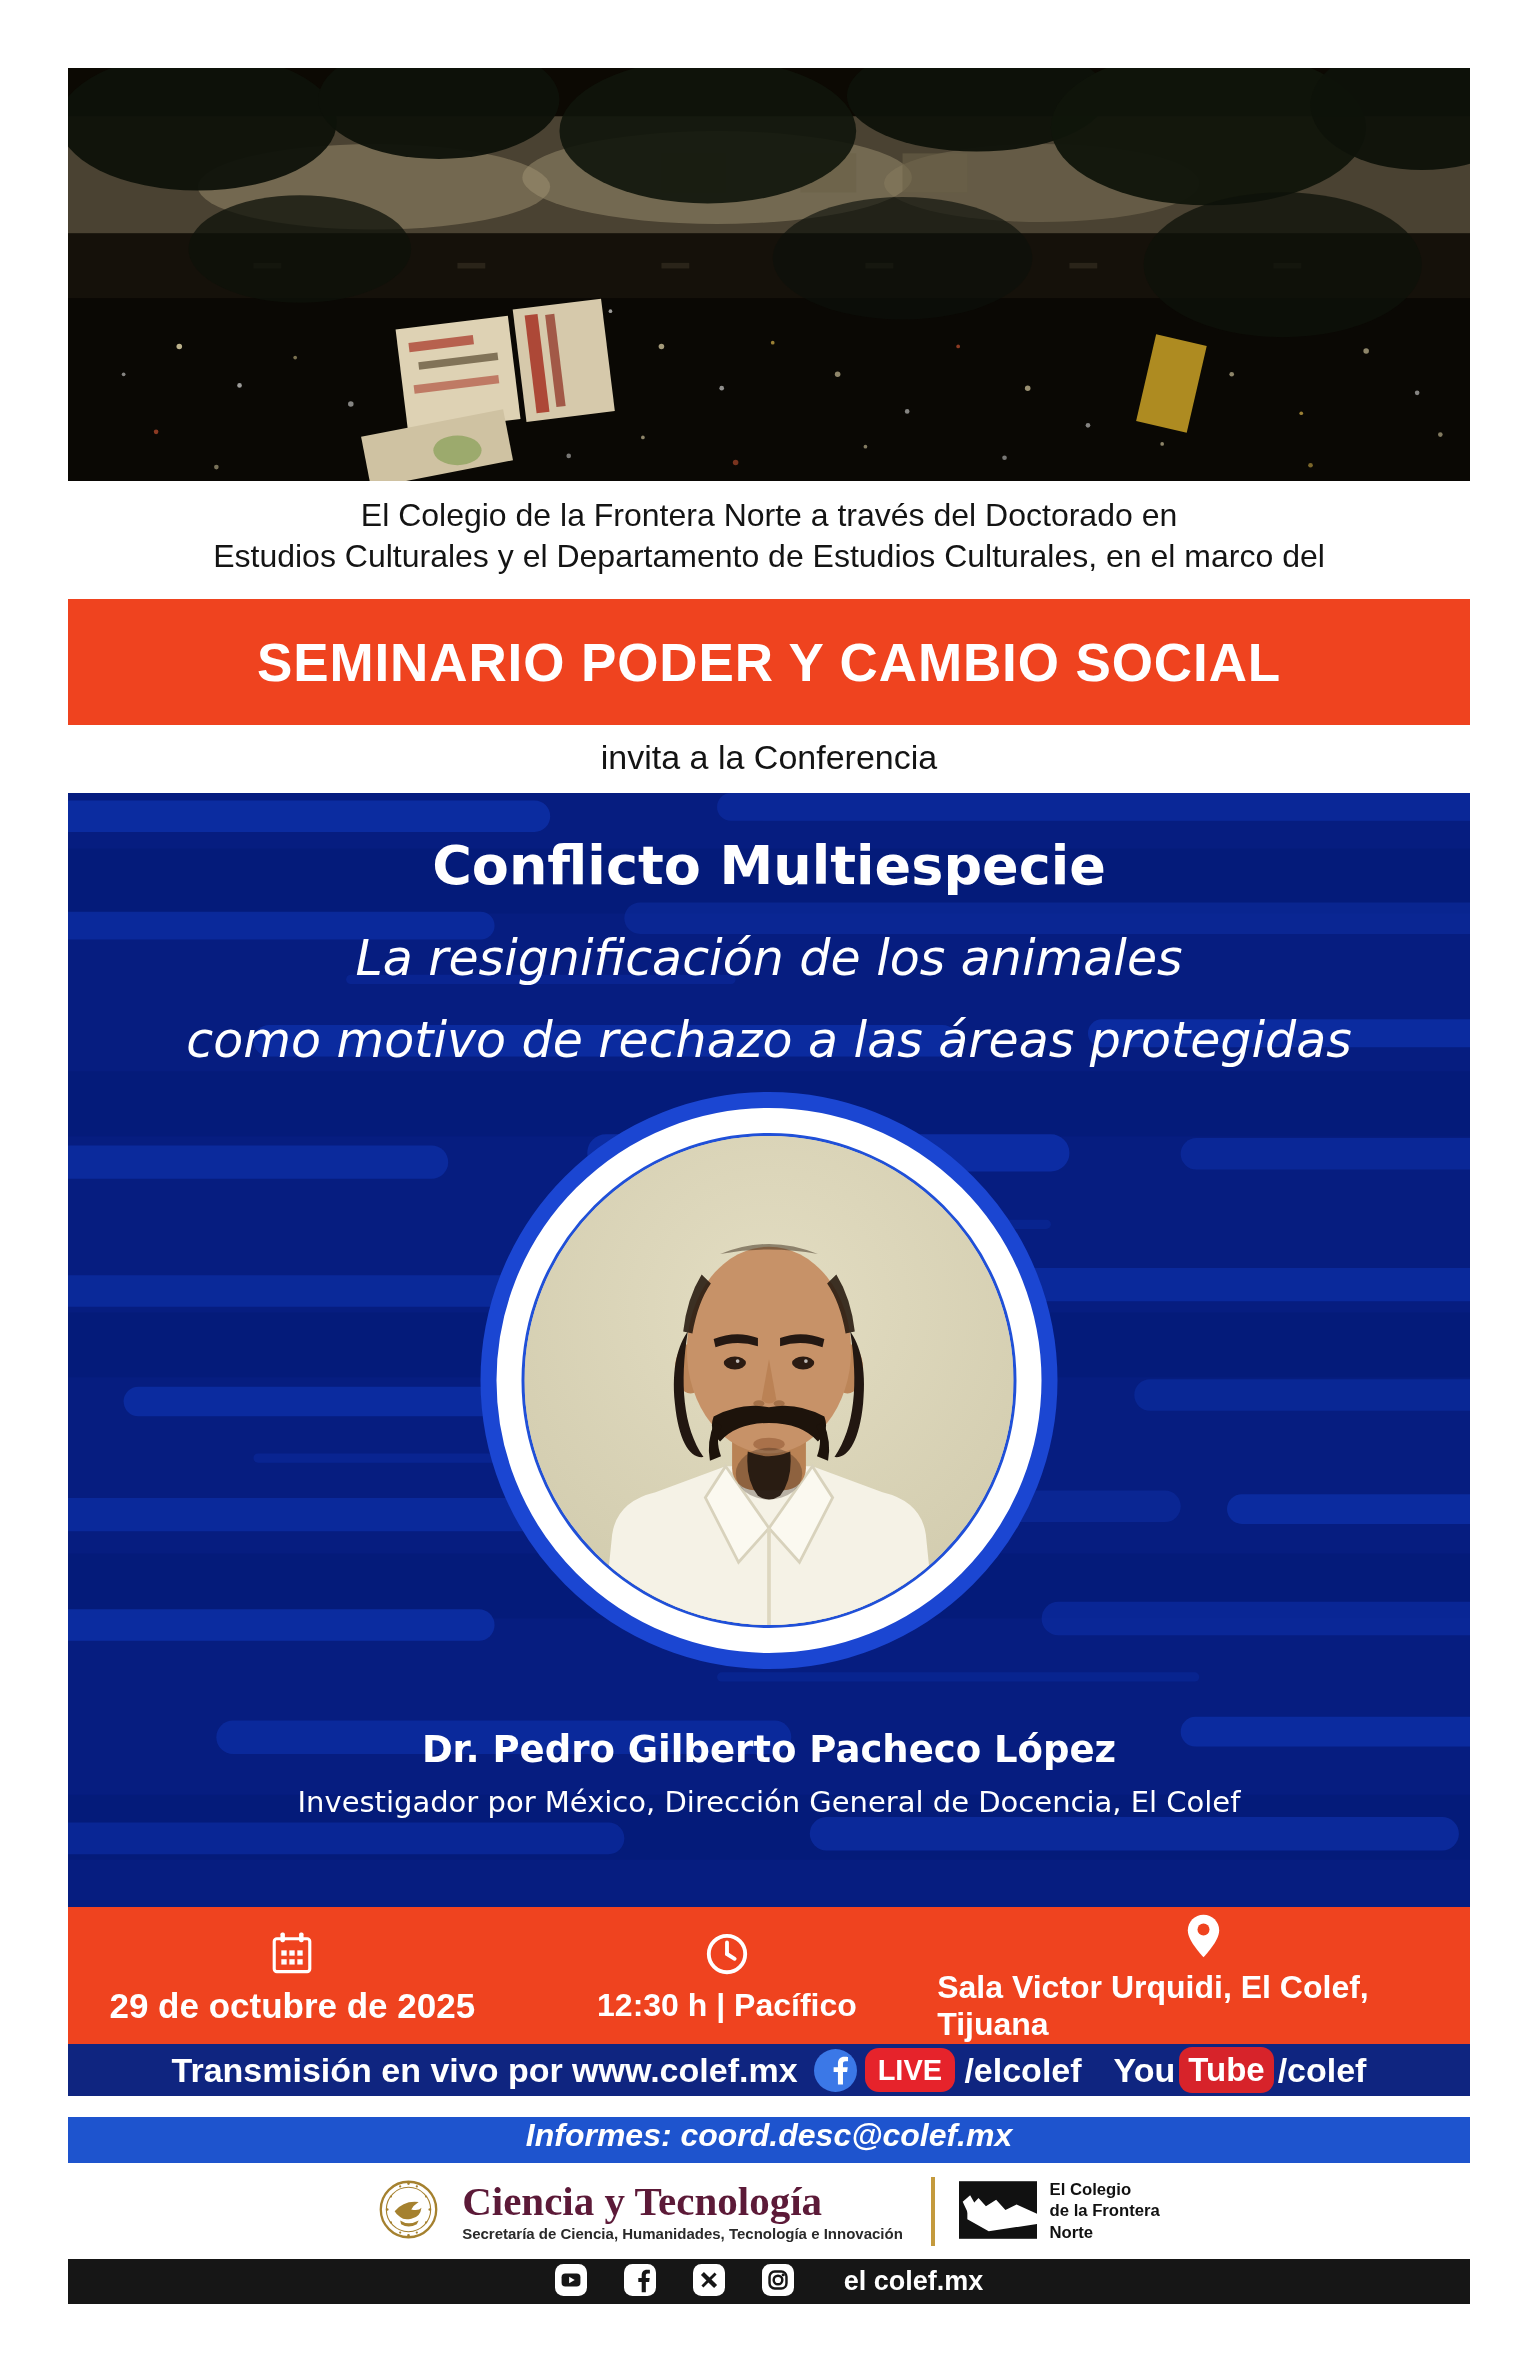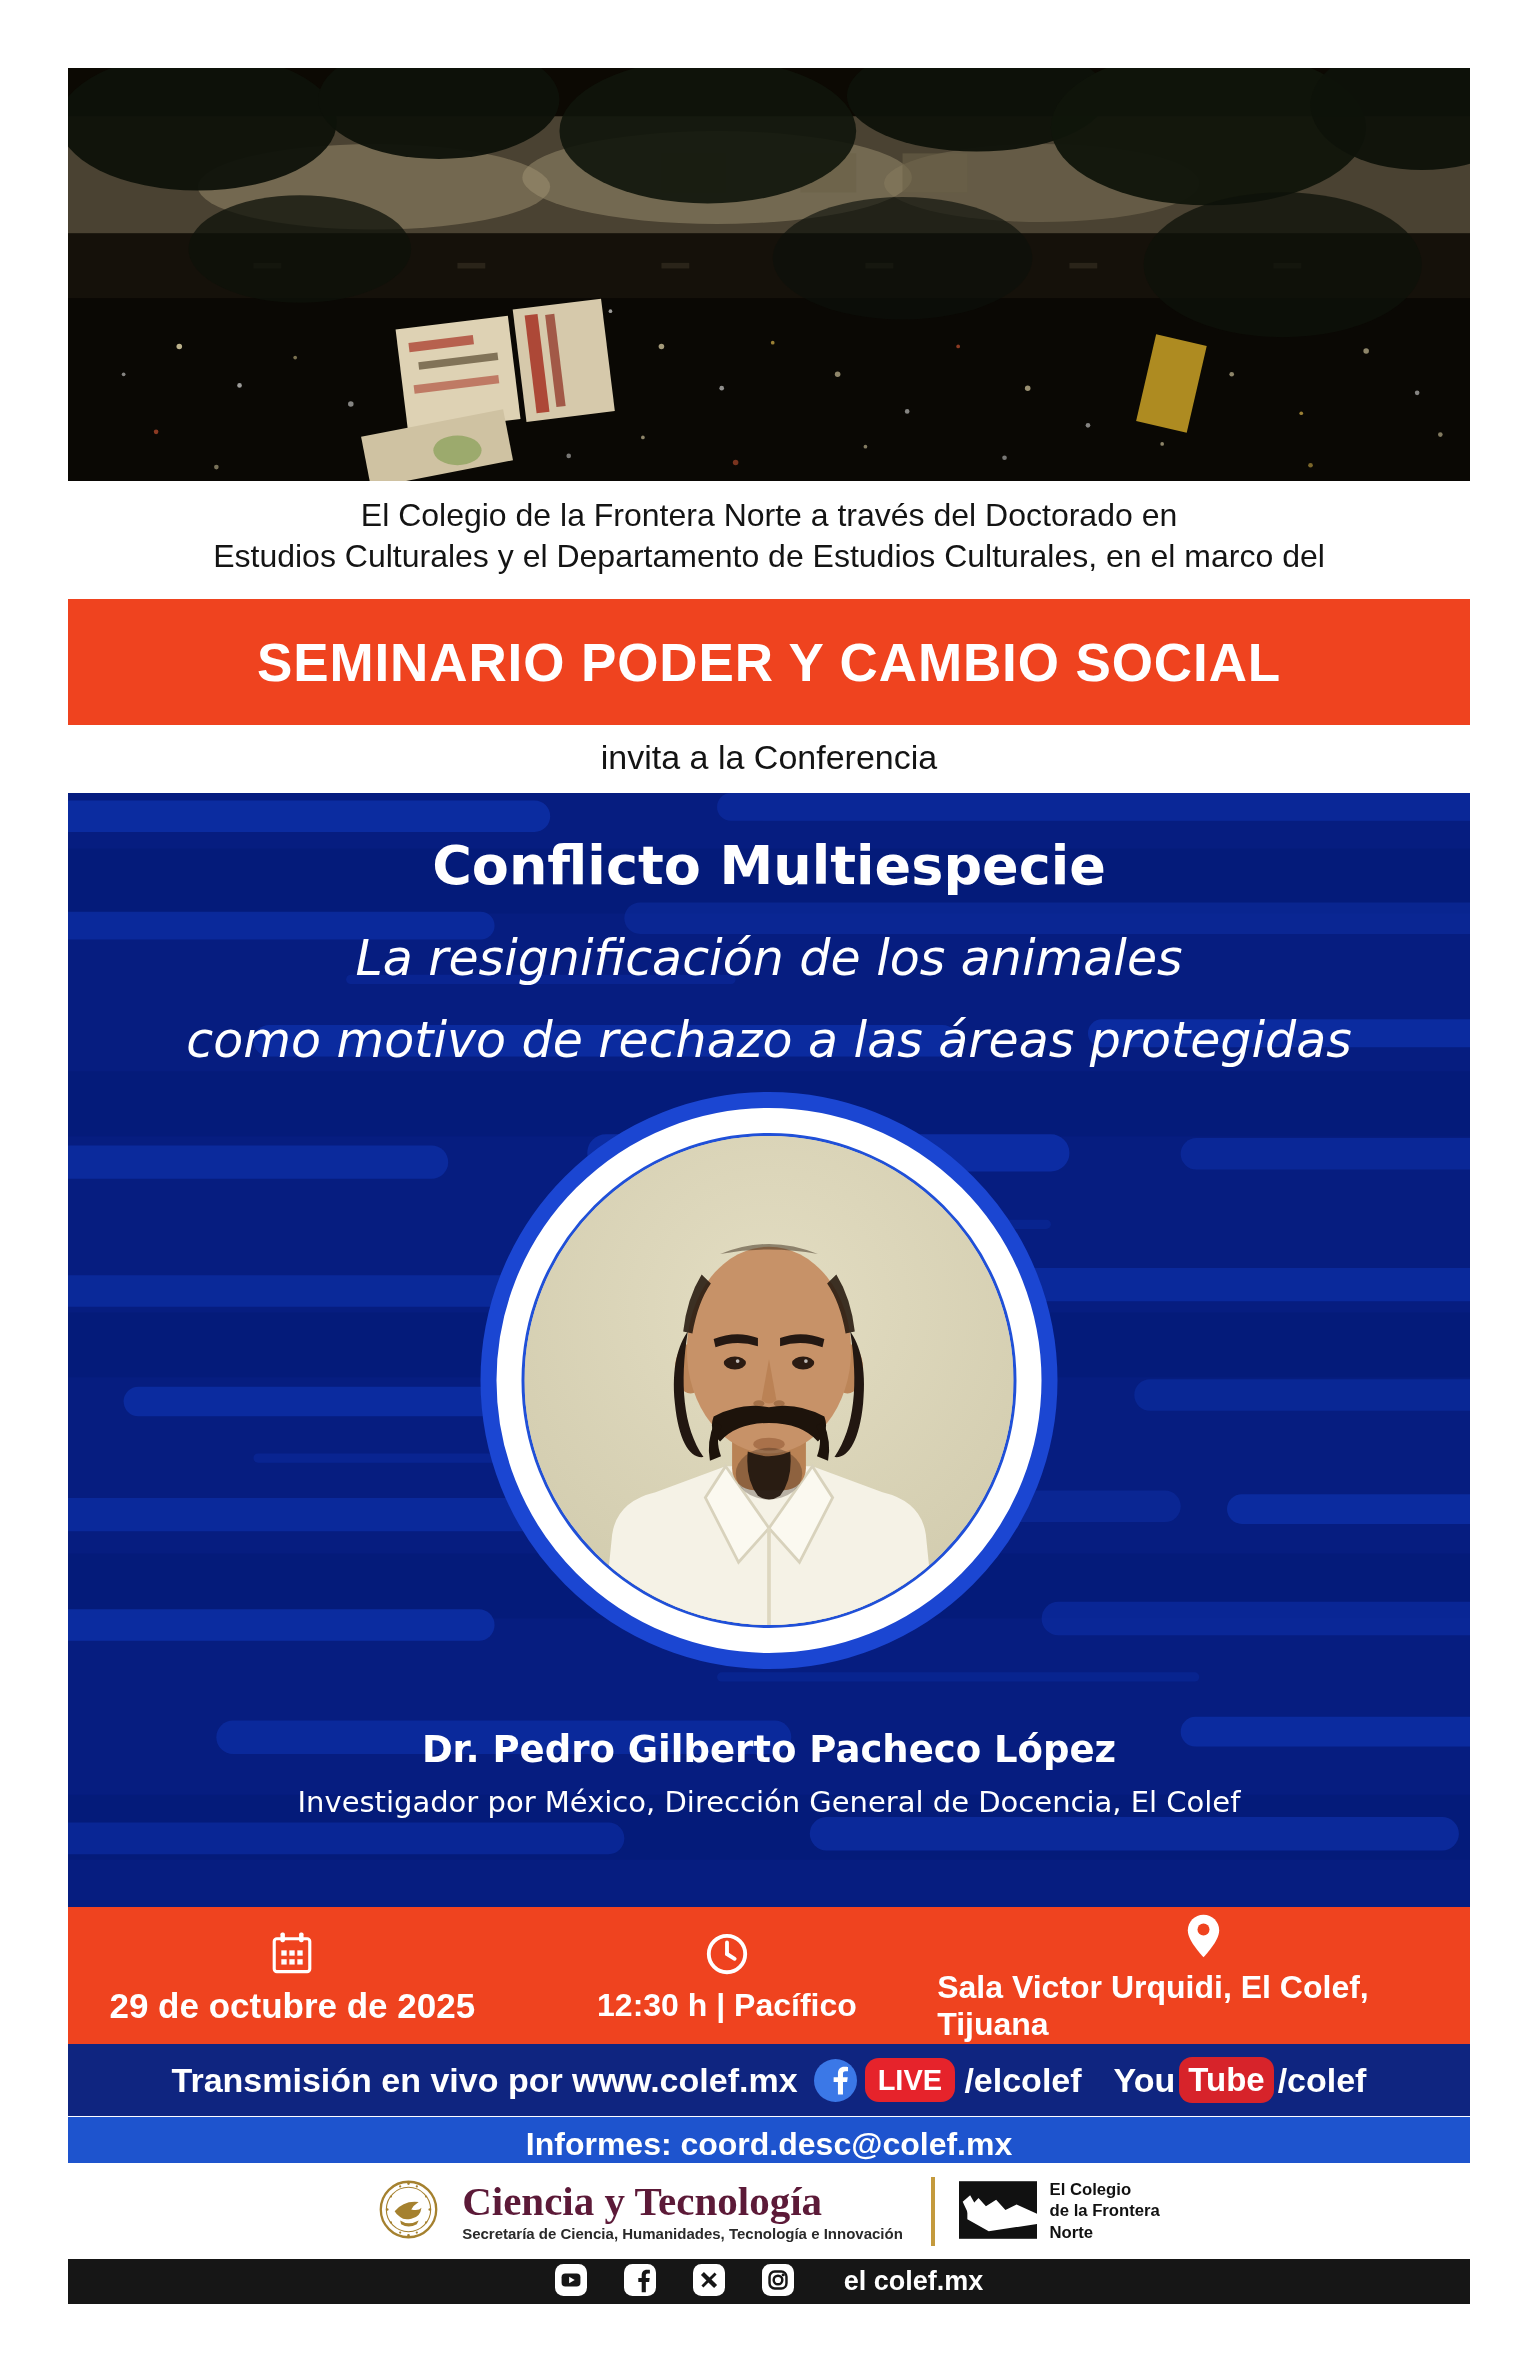--- a/index.html
+++ b/index.html
@@ -45,33 +45,33 @@
   
   .info-bar{position:absolute;left:68px;top:1907px;width:1402px;height:137px;background:#EF431F;
             display:flex;color:#ffffff;}
   .info-col{display:flex;flex-direction:column;align-items:center;justify-content:center;gap:9.3px;padding-top:3.7px;}
   .info-col .ic{height:48px;display:flex;align-items:center;justify-content:center;}
   .col-date{width:32%;} .col-time{width:30%;} .col-venue{width:38%;}
   .col-date .lbl{font-size:35px;font-weight:bold;}
   .col-time .lbl,.col-venue .lbl{font-size:32px;font-weight:bold;}
 
   
-  .stream-bar{position:absolute;left:68px;top:2044px;width:1402px;height:72px;background:#0F2580;
+  .stream-bar{position:absolute;left:68px;top:2044px;width:1402px;height:52px;background:#0F2580;
               display:flex;align-items:center;justify-content:center;color:#ffffff;}
   .stream-bar .t{font-size:34px;font-weight:bold;}
   .live-badge{background:#E6232B;color:#fff;font-size:29px;font-weight:bold;
               padding:5.6px 13px;border-radius:14px;margin:0 9.3px 0 7.4px;}
   .fb-circle{width:43px;height:43px;margin-left:16.7px;}
   .yt-word{display:flex;align-items:center;margin-left:32px;}
   .tube-badge{background:#D7232A;color:#fff;font-size:33px;font-weight:bold;
               padding:3.7px 9.3px;border-radius:13px;margin:0 3.7px;}
 
   
   .informes{position:absolute;left:68px;top:2117px;width:1402px;height:46px;background:#1E54CE;
-            display:flex;align-items:flex-end;justify-content:center;}
+            display:flex;align-items:flex-start;justify-content:center;font-style:italic;}
   .informes span{color:#fff;font-size:32px;font-weight:bold;}
 
   
   .footer{position:absolute;left:68px;top:2163px;width:1402px;height:96px;background:#ffffff;
           display:flex;align-items:center;justify-content:center;}
   .ciencia-block{margin-left:23px;}
   .ciencia-title{font-family:"Liberation Serif",serif;font-weight:bold;font-size:41px;
                  color:#5C1A38;line-height:43px;}
   .ciencia-sub{font-size:15px;font-weight:bold;color:#2a2a2a;margin-top:2.8px;}
   .gold-divider{width:3.7px;height:69px;background:#C49A3D;margin:0 24px 0 28px;}

